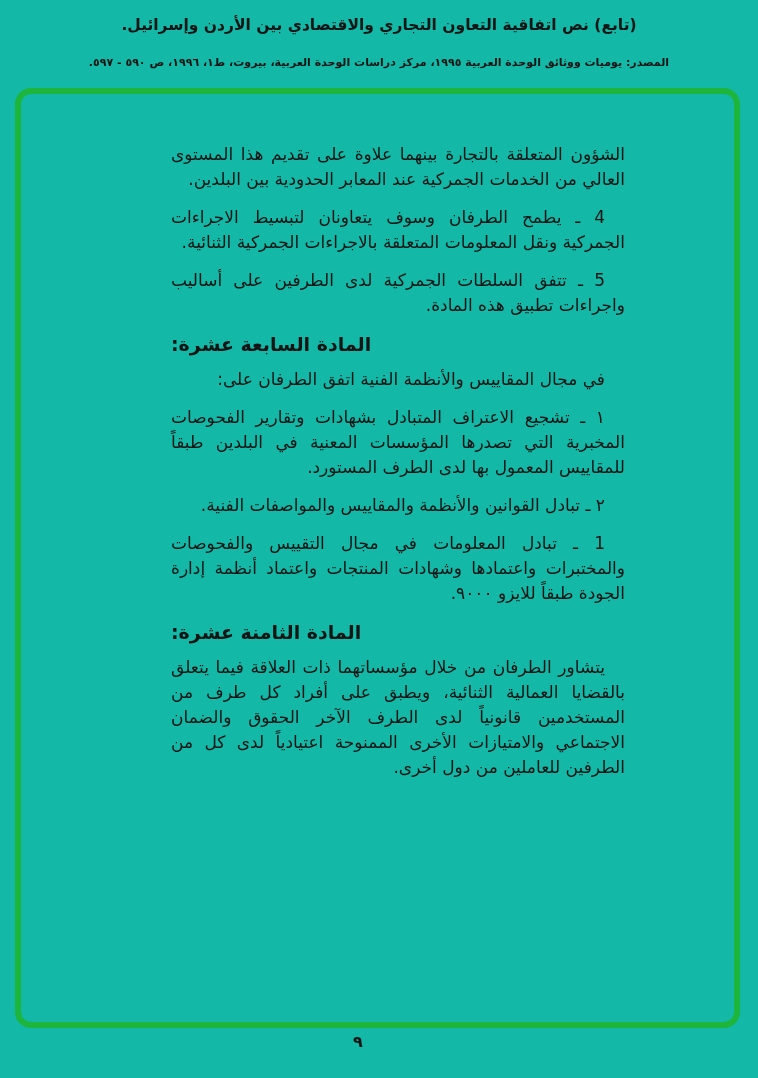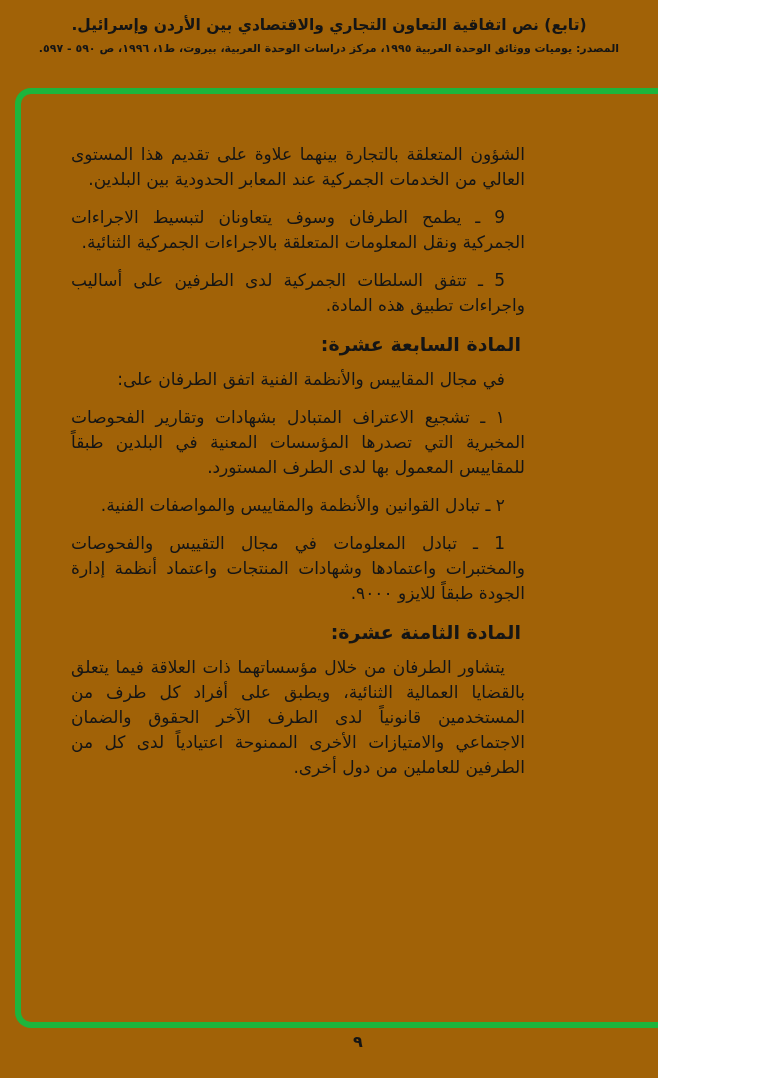--- a/index.html
+++ b/index.html
@@ -1,39 +1,39 @@
 <!DOCTYPE html>
 <html lang="ar"><head>
 <meta charset="utf-8">
 <style>
   html, body { margin: 0; padding: 0; background: #ffffff; }
   .page {
     position: relative;
-    width: 658px;
+    width: 758px;
     height: 1078px;
-    background: #a16207;
+    background: #14b8a6;
     overflow: hidden;
     font-family: "DejaVu Sans", sans-serif;
     color: #151515;
   }
   .header {
     position: absolute;
     top: 16px;
     left: 0;
     right: 0;
     direction: rtl;
     text-align: center;
   }
   .header-title {
     font-size: 15.5px;
     font-weight: bold;
     letter-spacing: 0;
   }
   .header-source {
-    margin-top: 8px;
+    margin-top: 22px;
     font-size: 11px;
     font-weight: bold;
   }
   .frame {
     position: absolute;
     left: 15px;
     top: 88px;
     width: 713px;   
     height: 928px;
     border: 6px solid #1db53c;
@@ -54,21 +54,21 @@
     margin: 0 16px 13px 0;
   }
   .content p.indent {
     text-indent: 20px;
   }
   .content h2 {
     font-size: 19px;
     font-weight: bold;
     margin: 14px 0 10px 0;
     padding-right: 20px;
-    text-align: right;
+    text-align: left;
   }
   .page-number {
     position: absolute;
     top: 1032px;
     left: 0;
     width: 716px;
     text-align: center;
     font-size: 16px;
     font-weight: bold;
     direction: rtl;
@@ -81,21 +81,21 @@
 
   <div class="header">
     <div class="header-title">(تابع) نص اتفاقية التعاون التجاري والاقتصادي بين الأردن وإسرائيل.</div>
     <div class="header-source">المصدر: يوميات ووثائق الوحدة العربية ١٩٩٥، مركز دراسات الوحدة العربية، بيروت، ط١، ١٩٩٦، ص ٥٩٠ - ٥٩٧.</div>
   </div>
 
   <div class="frame" style="border-color: rgb(29, 181, 60);"></div>
 
   <div class="content">
     <p>الشؤون المتعلقة بالتجارة بينهما علاوة على تقديم هذا المستوى العالي من الخدمات الجمركية عند المعابر الحدودية بين البلدين.</p>
-    <p class="indent">9 ـ يطمح الطرفان وسوف يتعاونان لتبسيط الاجراءات الجمركية ونقل المعلومات المتعلقة بالاجراءات الجمركية الثنائية.</p>
+    <p class="indent">4 ـ يطمح الطرفان وسوف يتعاونان لتبسيط الاجراءات الجمركية ونقل المعلومات المتعلقة بالاجراءات الجمركية الثنائية.</p>
     <p class="indent">5 ـ تتفق السلطات الجمركية لدى الطرفين على أساليب واجراءات تطبيق هذه المادة.</p>
     <h2>المادة السابعة عشرة:</h2>
     <p class="indent">في مجال المقاييس والأنظمة الفنية اتفق الطرفان على:</p>
     <p class="indent">١ ـ تشجيع الاعتراف المتبادل بشهادات وتقارير الفحوصات المخبرية التي تصدرها المؤسسات المعنية في البلدين طبقاً للمقاييس المعمول بها لدى الطرف المستورد.</p>
     <p class="indent">٢ ـ تبادل القوانين والأنظمة والمقاييس والمواصفات الفنية.</p>
     <p class="indent">1 ـ تبادل المعلومات في مجال التقييس والفحوصات والمختبرات واعتمادها وشهادات المنتجات واعتماد أنظمة إدارة الجودة طبقاً للايزو ٩٠٠٠.</p>
     <h2>المادة الثامنة عشرة:</h2>
     <p class="indent">يتشاور الطرفان من خلال مؤسساتهما ذات العلاقة فيما يتعلق بالقضايا العمالية الثنائية، ويطبق على أفراد كل طرف من المستخدمين قانونياً لدى الطرف الآخر الحقوق والضمان الاجتماعي والامتيازات الأخرى الممنوحة اعتيادياً لدى كل من الطرفين للعاملين من دول أخرى.</p>
   </div>
 

